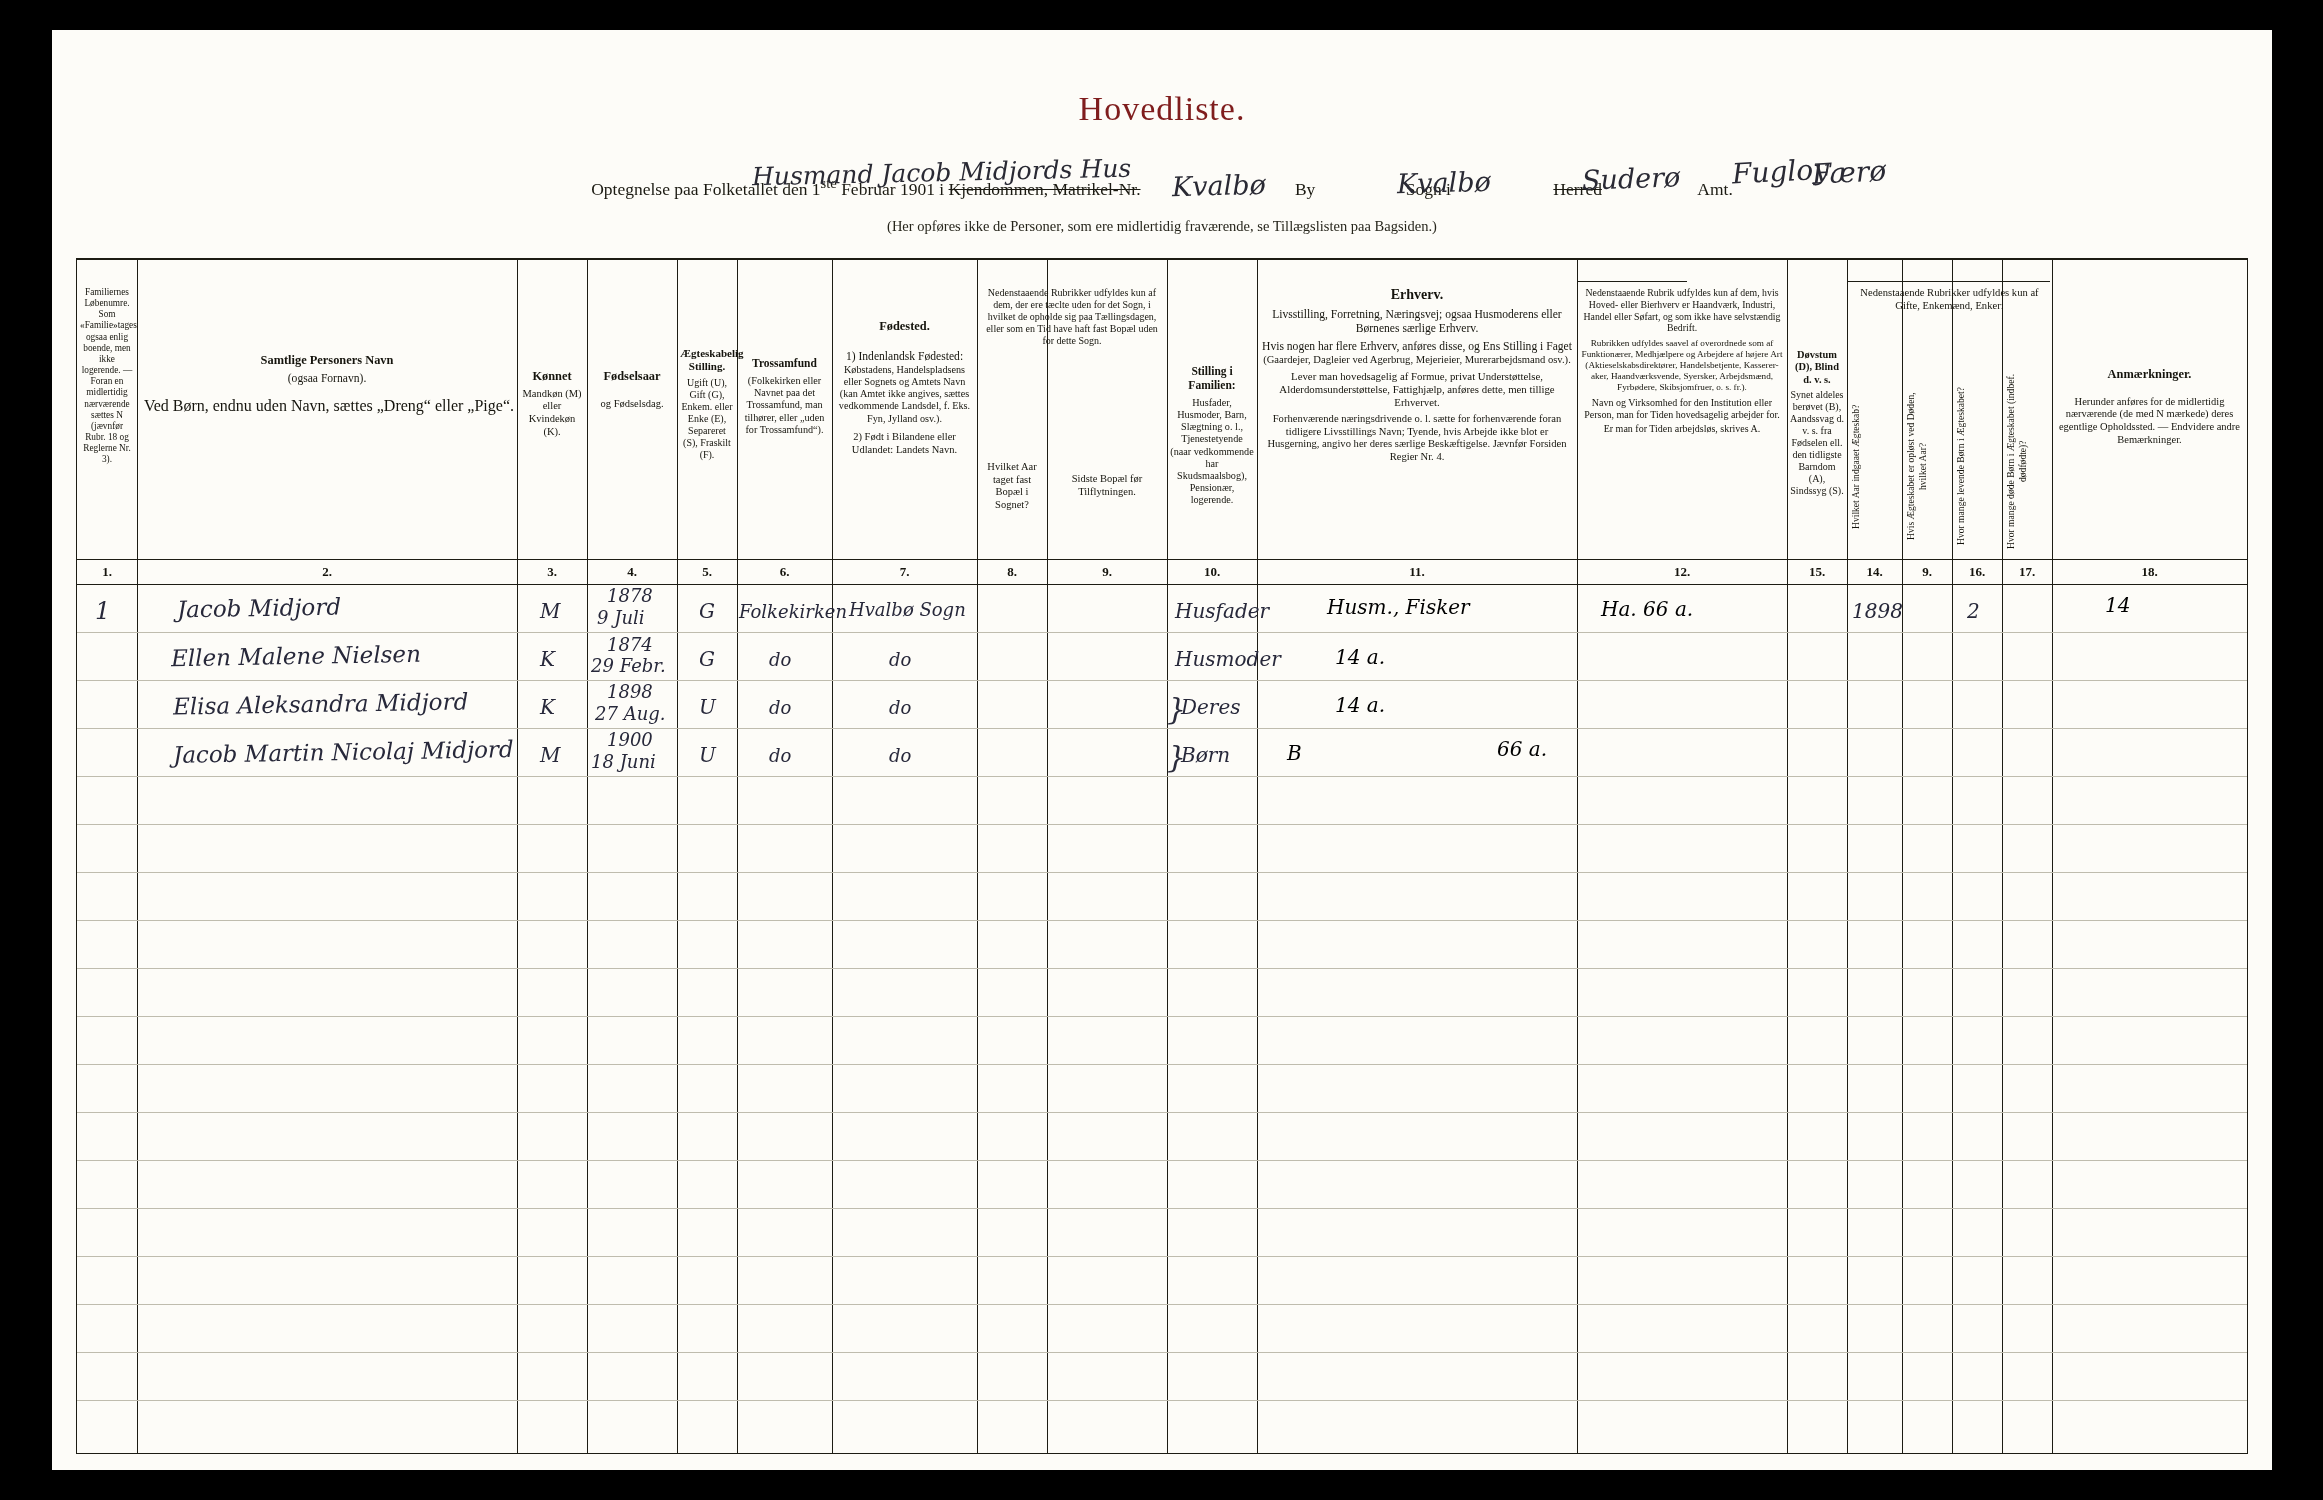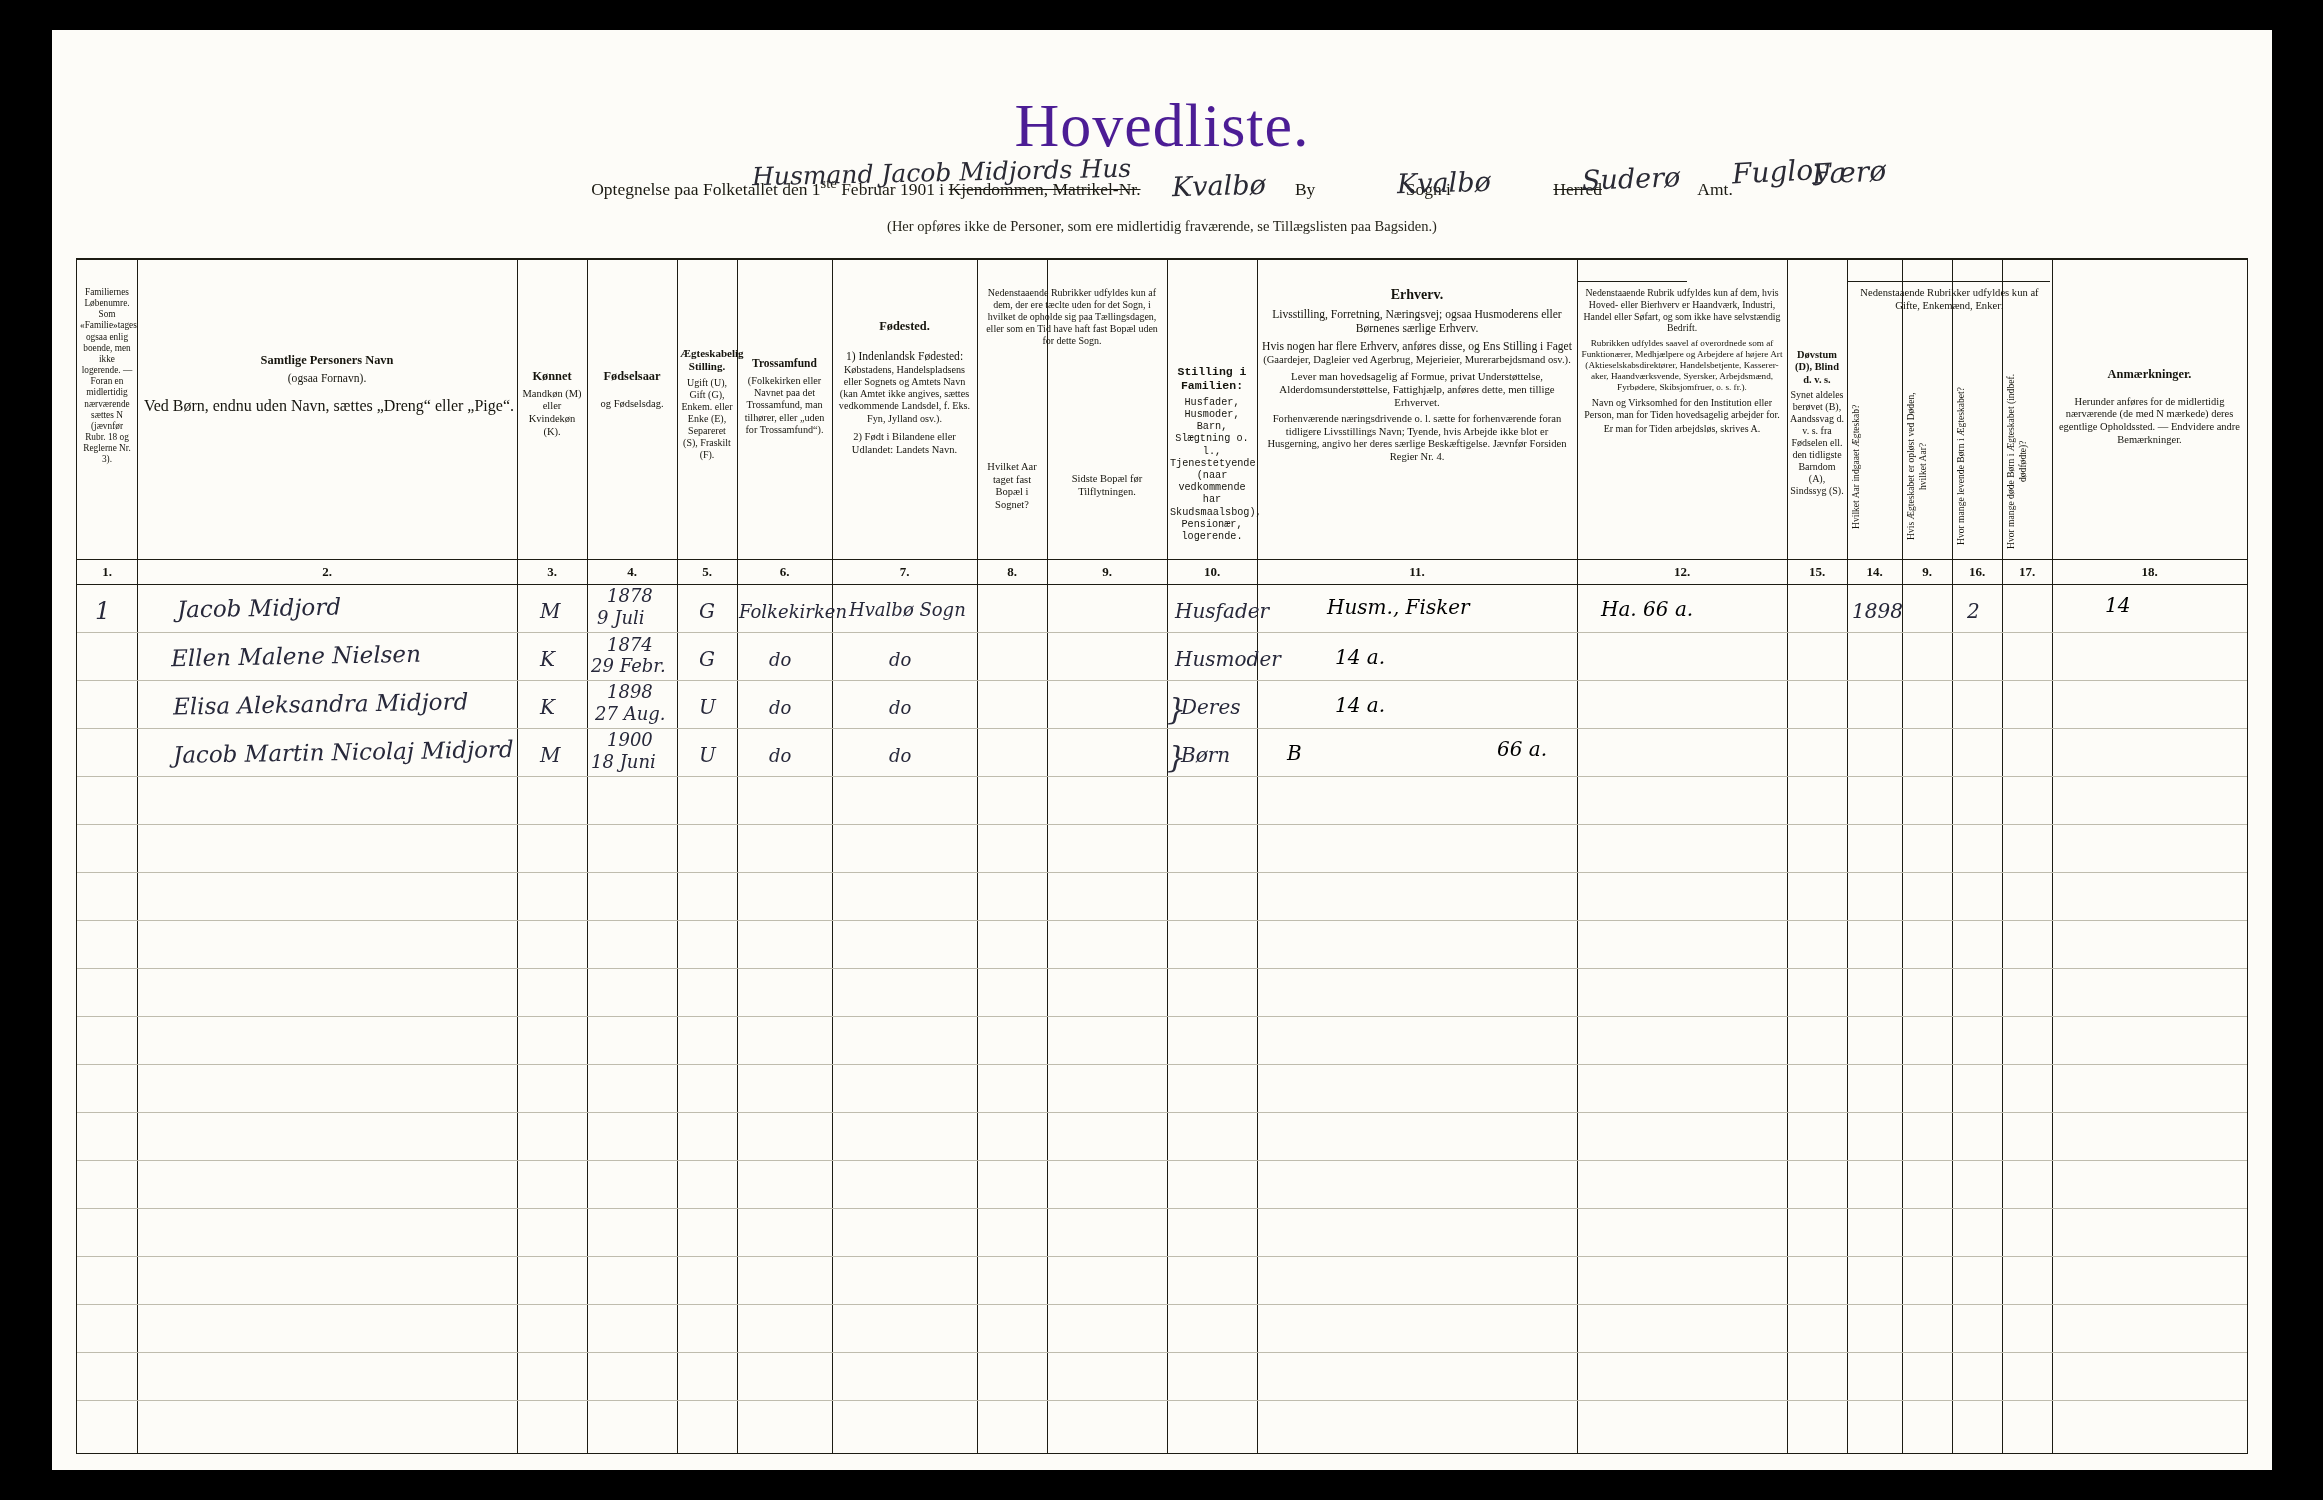--- a/index.html
+++ b/index.html
@@ -1,21 +1,21 @@
 <!DOCTYPE html>
 <html><head>
 <meta charset="utf-8">
 <style>
   html,body{margin:0;padding:0;background:#000;}
   body{width:2323px;height:1500px;overflow:hidden;font-family:"Liberation Serif",serif;}
   .page{position:absolute;left:52px;top:30px;width:2220px;height:1440px;background:#fdfdfb;}
   .sheet{position:absolute;inset:0;background:#fdfcf8;}
 
   
-  .title{position:absolute;top:60px;left:0;width:100%;text-align:center;font-size:62px;letter-spacing:1px;color:#4c1d95;}
+  .title{position:absolute;top:60px;left:0;width:100%;text-align:center;font-size:34px;letter-spacing:1px;color:#7f1d1d;}
   .subline{position:absolute;top:145px;left:0;width:100%;text-align:center;font-size:17.5px;color:#1b1a12;}
   .subline .strike{text-decoration:line-through;}
   .subline .sp{display:inline-block;width:150px;}
   .subline .sp2{display:inline-block;width:86px;}
   .subline .sp3{display:inline-block;width:98px;}
   .subline .sp4{display:inline-block;width:92px;}
   .note{position:absolute;top:188px;left:0;width:100%;text-align:center;font-size:14.5px;color:#26251b;}
 
   
   .hw{font-family:"DejaVu Serif",serif;font-style:italic;color:#2a2a34;}
@@ -142,21 +142,21 @@
     <div class="hcell" style="left:900px;top:26px;width:190px;font-size:10px;">
       <span>Nedenstaaende Rubrikker udfyldes kun af dem, der ere tæclte uden for det Sogn, i hvilket de opholde sig paa Tællingsdagen, eller som en Tid have haft fast Bopæl uden for dette Sogn.</span>
     </div>
     <div class="hcell" style="left:900px;top:200px;width:70px;font-size:10.5px;">
       <span>Hvilket Aar taget fast Bopæl i Sognet?</span>
     </div>
     <div class="hcell" style="left:970px;top:212px;width:120px;font-size:10.5px;">
       <span>Sidste Bopæl før Tilflytningen.</span>
     </div>
 
-    <div class="hcell" style="left:1090px;top:104px;width:90px;font-family:Liberation Mono, monospace;">
+    <div class="hcell" style="left:1090px;top:104px;width:90px;">
       <div class="mid" style="font-size:11.5px;">Stilling i Familien:</div>
       <div style="margin-top:4px;font-size:10.2px;">Husfader, Husmoder, Barn, Slægtning o. l., Tjenestetyende (naar vedkommende har Skudsmaalsbog), Pensionær, logerende.</div>
     </div>
 
     <div class="hcell" style="left:1180px;top:26px;width:320px;">
       <div class="big">Erhverv.</div>
       <div style="margin-top:4px;">Livsstilling, Forretning, Næringsvej; ogsaa Husmoderens eller Børnenes særlige Erhverv.</div>
       <div style="margin-top:4px;">Hvis nogen har flere Erhverv, anføres disse, og Ens Stilling i Faget</div>
       <div style="font-size:10.6px;">(Gaardejer, Dagleier ved Agerbrug, Mejerieier, Murerarbejdsmand osv.).</div>
       <div style="margin-top:4px;font-size:10.8px;">Lever man hovedsagelig af Formue, privat Understøttelse, Alderdomsunderstøttelse, Fattighjælp, anføres dette, men tillige Erhvervet.</div>

